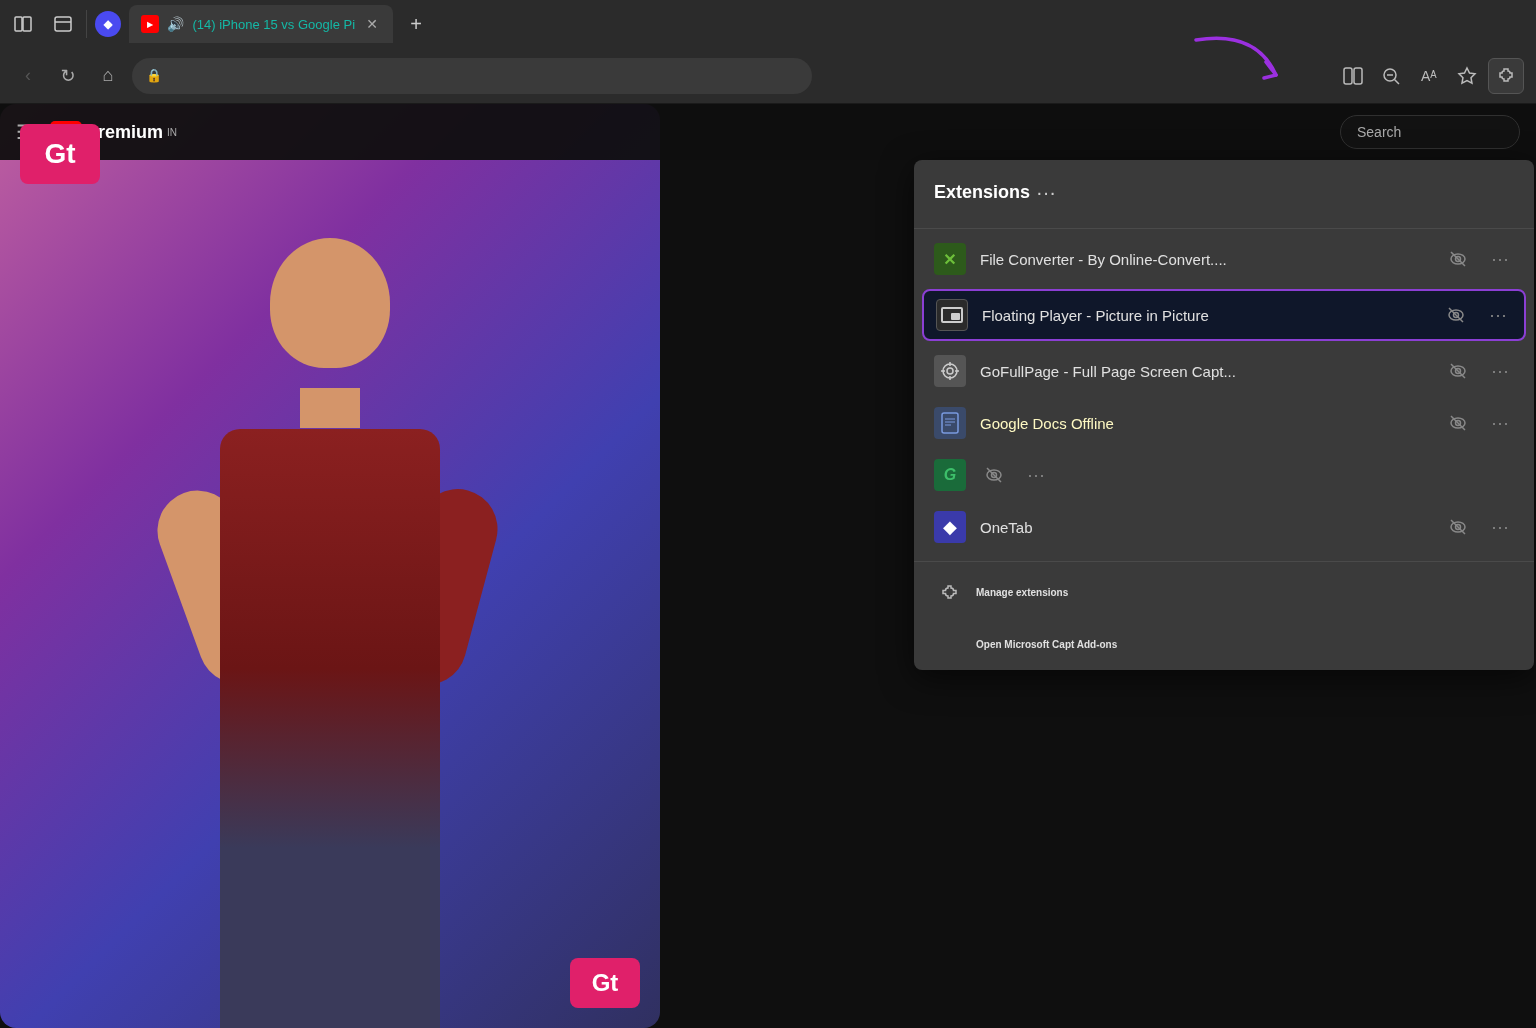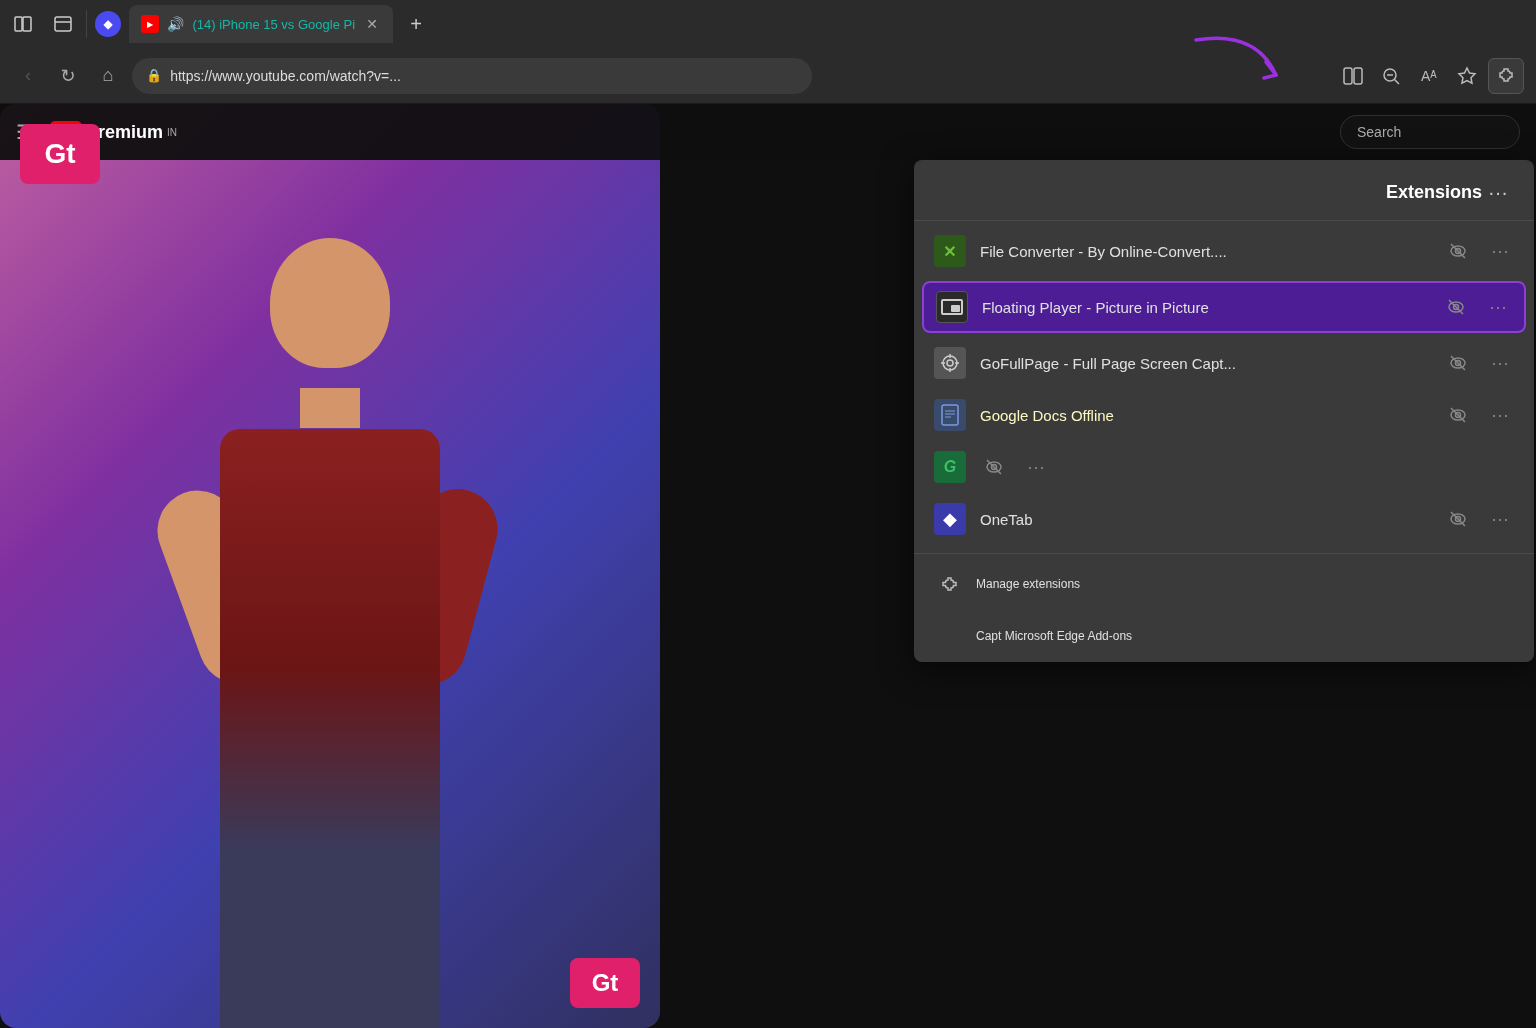--- a/index.html
+++ b/index.html
@@ -427,22 +427,22 @@
       background: #3a3a3a;
       border-radius: 8px;
       box-shadow: 0 8px 32px rgba(0,0,0,0.6);
       z-index: 100;
       overflow: hidden;
     }
 
     .ext-header {
       display: flex;
       align-items: center;
-      justify-content: flex-end;
-      padding: 16px 20px 12px;
+      justify-content: flex-start;
+      padding: 16px 20px 20px;
       border-bottom: 1px solid #4a4a4a;
     }
 
     .ext-title {
       font-size: 18px;
       font-weight: 600;
       color: #ffffff;
     }
 
     .ext-more-btn {
@@ -468,21 +468,21 @@
       gap: 14px;
       cursor: pointer;
       position: relative;
     }
 
     .ext-item.highlighted {
       border: 2.5px solid #8b3fd4;
       border-radius: 8px;
       margin: 4px 8px;
       padding: 8px 12px;
-      background: #4c1d95;
+      background: #0f172a;
     }
 
     .ext-icon {
       width: 32px;
       height: 32px;
       border-radius: 4px;
       display: flex;
       align-items: center;
       justify-content: center;
       font-size: 18px;
@@ -580,22 +580,23 @@
       width: 28px;
       height: 28px;
       display: flex;
       align-items: center;
       justify-content: center;
       color: #bbb;
       font-size: 20px;
     }
 
     .ext-footer-text {
-      font-size: 12px;
+      font-size: 10px;
       color: #e0e0e0;
+      font-weight: bold;
     }
 
     
     .purple-arrow {
       position: absolute;
       top: 20px;
       right: 240px;
       z-index: 200;
       pointer-events: none;
     }
@@ -660,23 +661,20 @@
     <div class="new-tab-btn">+</div>
   </div>
 
   <div class="address-bar">
     <div class="nav-btn disabled">‹</div>
     <div class="nav-btn">↻</div>
     <div class="nav-btn">⌂</div>
 
     <div class="url-bar">
       <span class="lock-icon">🔒</span>
-      <span class="url-text">
-        <span>https://www.youtube.com</span><span>/watch?v=...</span>
-      </span>
     </div>
 
     <div class="toolbar-right">
       <div class="toolbar-btn">
         <svg width="20" height="20" viewBox="0 0 20 20" fill="none">
           <rect x="1" y="2" width="8" height="16" rx="2" stroke="#bbb" stroke-width="1.5"></rect>
           <rect x="11" y="2" width="8" height="16" rx="2" stroke="#bbb" stroke-width="1.5"></rect>
         </svg>
       </div>
       <div class="toolbar-btn">
@@ -848,21 +846,21 @@
           <div class="ext-footer-icon">
             <svg width="22" height="22" viewBox="0 0 22 22" fill="none">
               <path d="M11 5h3v2a2.5 2.5 0 0 1 2.5 2.5H19v3h-2.5A2.5 2.5 0 0 1 14 15v2h-3v-2a2.5 2.5 0 0 1-2.5-2.5H6v-3h2.5A2.5 2.5 0 0 1 11 7V5z" stroke="#bbb" stroke-width="1.5"></path>
             </svg>
           </div>
           <span class="ext-footer-text">Manage extensions</span>
         </div>
 
         <div class="ext-footer-item">
           <div class="ext-footer-icon" style="width:28px;height:28px;"></div>
-          <span class="ext-footer-text">Capt Microsoft Edge Add-ons</span>
+          <span class="ext-footer-text">Open Microsoft Capt Add-ons</span>
         </div>
       </div>
 
     </div>
   </div>
 
   <div class="purple-arrow">
     <svg class="arrow-svg" viewBox="0 0 120 80" fill="none" xmlns="http://www.w3.org/2000/svg">
       <path d="M20 20 Q80 10 100 55" stroke="#9b30e0" stroke-width="3.5" fill="none" stroke-linecap="round"></path>
       <path d="M100 55 L90 42 M100 55 L88 58" stroke="#9b30e0" stroke-width="3.5" stroke-linecap="round" stroke-linejoin="round"></path>

